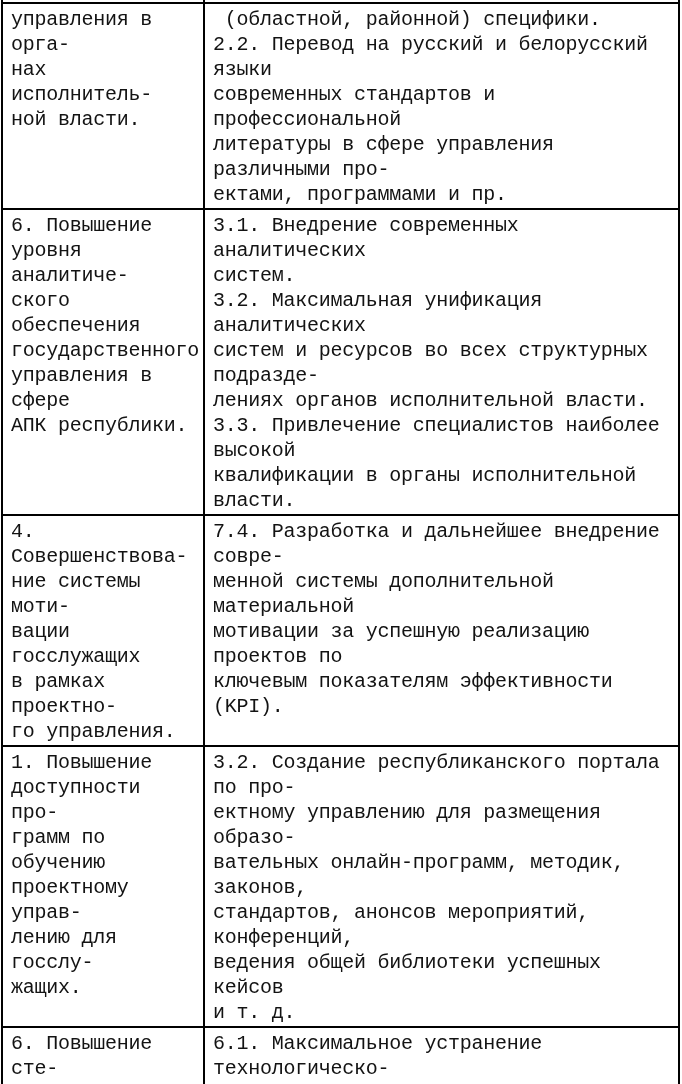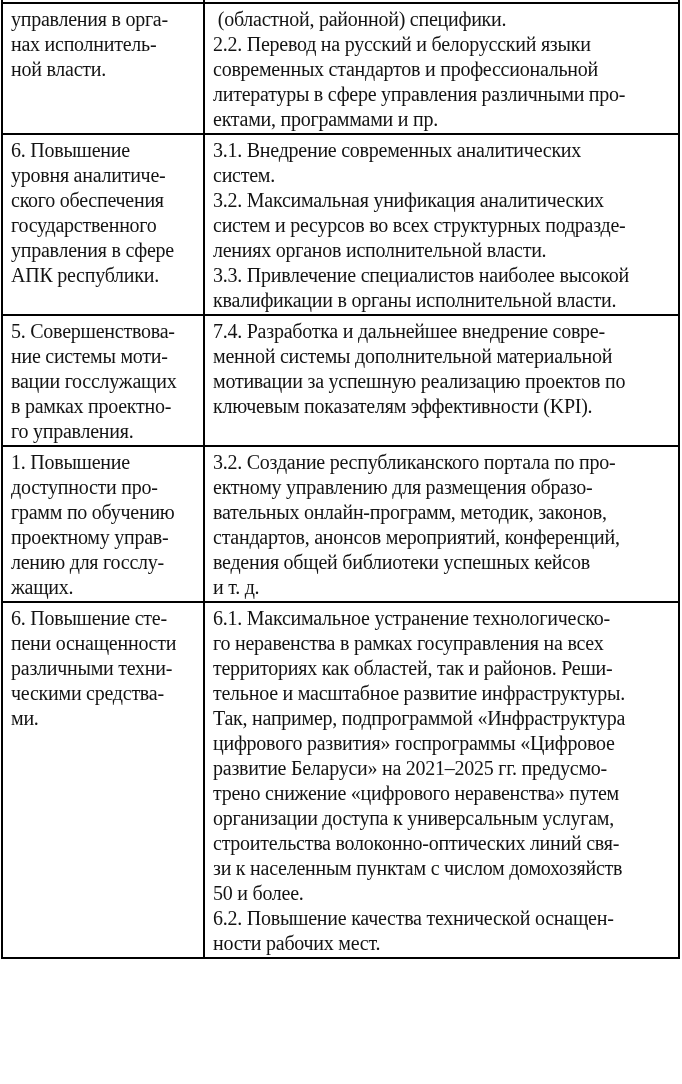--- a/index.html
+++ b/index.html
@@ -7,21 +7,21 @@
     padding: 0;
     background: #ffffff;
     width: 682px;
     height: 1084px;
     overflow: hidden;
   }
   .page {
     width: 682px;
     height: 1084px;
     background: #ffffff;
-    font-family: Liberation Serif, serif;
+    font-family: Liberation Mono, monospace;
     color: #131313;
   }
   table.doc-table {
     border-collapse: collapse;
     margin-left: 1px;
     width: 679px;
     table-layout: fixed;
   }
   table.doc-table td {
     border: 2px solid #000000;
@@ -82,21 +82,21 @@
 АПК республики.</td>
           <td class="col-tasks">3.1. Внедрение современных аналитических
 систем.
 3.2. Максимальная унификация аналитических
 систем и ресурсов во всех структурных подразде-
 лениях органов исполнительной власти.
 3.3. Привлечение специалистов наиболее высокой
 квалификации в органы исполнительной власти.</td>
         </tr>
         <tr>
-          <td class="col-goal">5. Совершенствова-
+          <td class="col-goal">4. Совершенствова-
 ние системы моти-
 вации госслужащих
 в рамках проектно-
 го управления.</td>
           <td class="col-tasks">7.4. Разработка и дальнейшее внедрение совре-
 менной системы дополнительной материальной
 мотивации за успешную реализацию проектов по
 ключевым показателям эффективности (KPI).</td>
         </tr>
         <tr>

